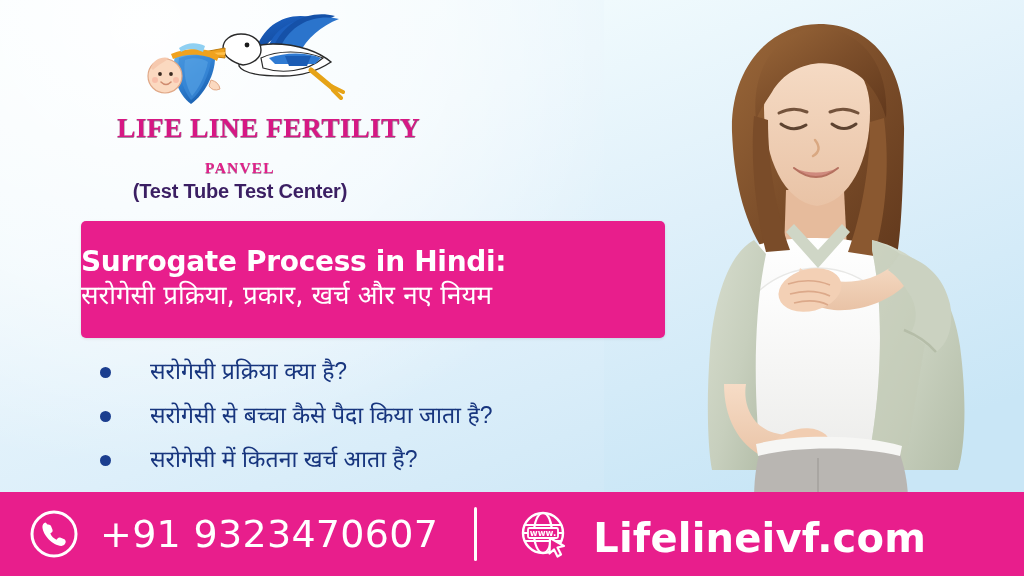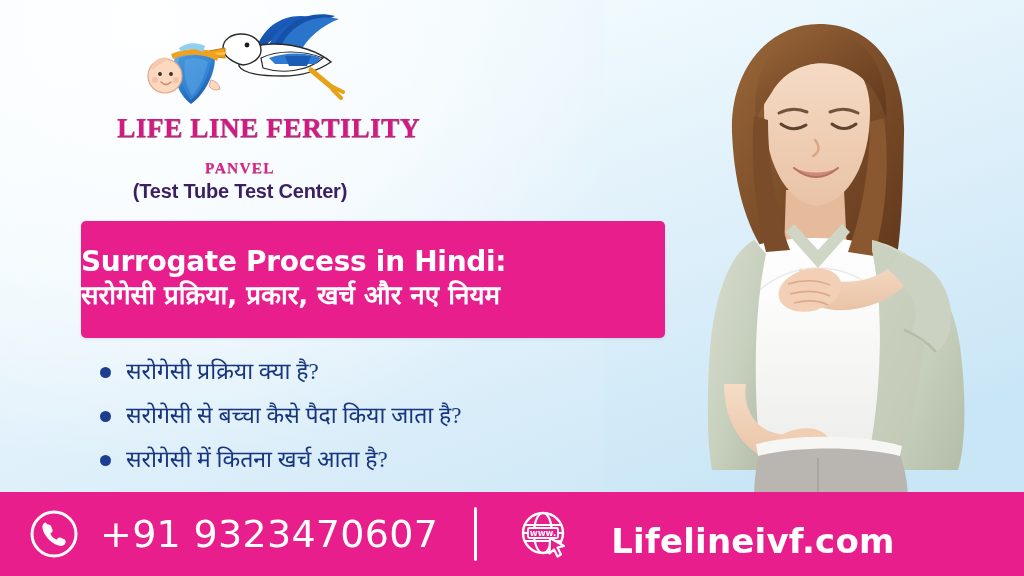--- a/index.html
+++ b/index.html
@@ -77,21 +77,21 @@
     font-family:"DejaVu Sans", sans-serif;
     font-weight:700;
     font-size:28px;
     letter-spacing:-.3px;
     line-height:1.12;
     white-space:nowrap;
   }
   #title-hi {
     color:#ffffff;
     font-family:"DejaVu Sans", sans-serif;
-    font-weight:700;
+    font-weight:400;
     font-size:26px;
     line-height:1.3;
     margin-top:2px;
     white-space:nowrap;
   }
 
   
   #bullet-list {
     position:absolute; left:100px; top:350px;
     width:540px;
@@ -102,25 +102,26 @@
   }
   .bullet-dot {
     width:11px; height:11px;
     border-radius:50%;
     background:#1b3e8f;
     flex:0 0 auto;
     margin-right:15px;
   }
   .bullet-text {
     color:#17357e;
-    font-family:Liberation Serif, serif;
+    font-family:Liberation Sans, sans-serif;
     font-weight:400;
     font-size:23px;
     line-height:1.2;
     white-space:nowrap;
+    margin-left:24px;
   }
 
   
   #photo { position:absolute; right:0; top:0; width:420px; height:500px; overflow:hidden; }
   #photo svg { display:block; }
 
   
   #contact-bar {
     position:absolute; left:0; bottom:0;
     width:1024px; height:84px;
@@ -147,23 +148,23 @@
     margin-left:36px;
   }
   #web-group {
     display:flex; align-items:flex-end;
     margin-left:40px;
   }
   #website-text {
     color:#ffffff;
     font-family:"DejaVu Sans", sans-serif;
     font-weight:700;
-    font-size:34px;
+    font-size:40px;
     letter-spacing:.2px;
-    margin-left:40px;
+    margin-left:22px;
     white-space:nowrap;
   }
   .bar-icon { flex:0 0 auto; display:block; }
 </style>
 </head>
 <body>
 
 <div id="banner">
 
   <div id="bg-glow"></div>

